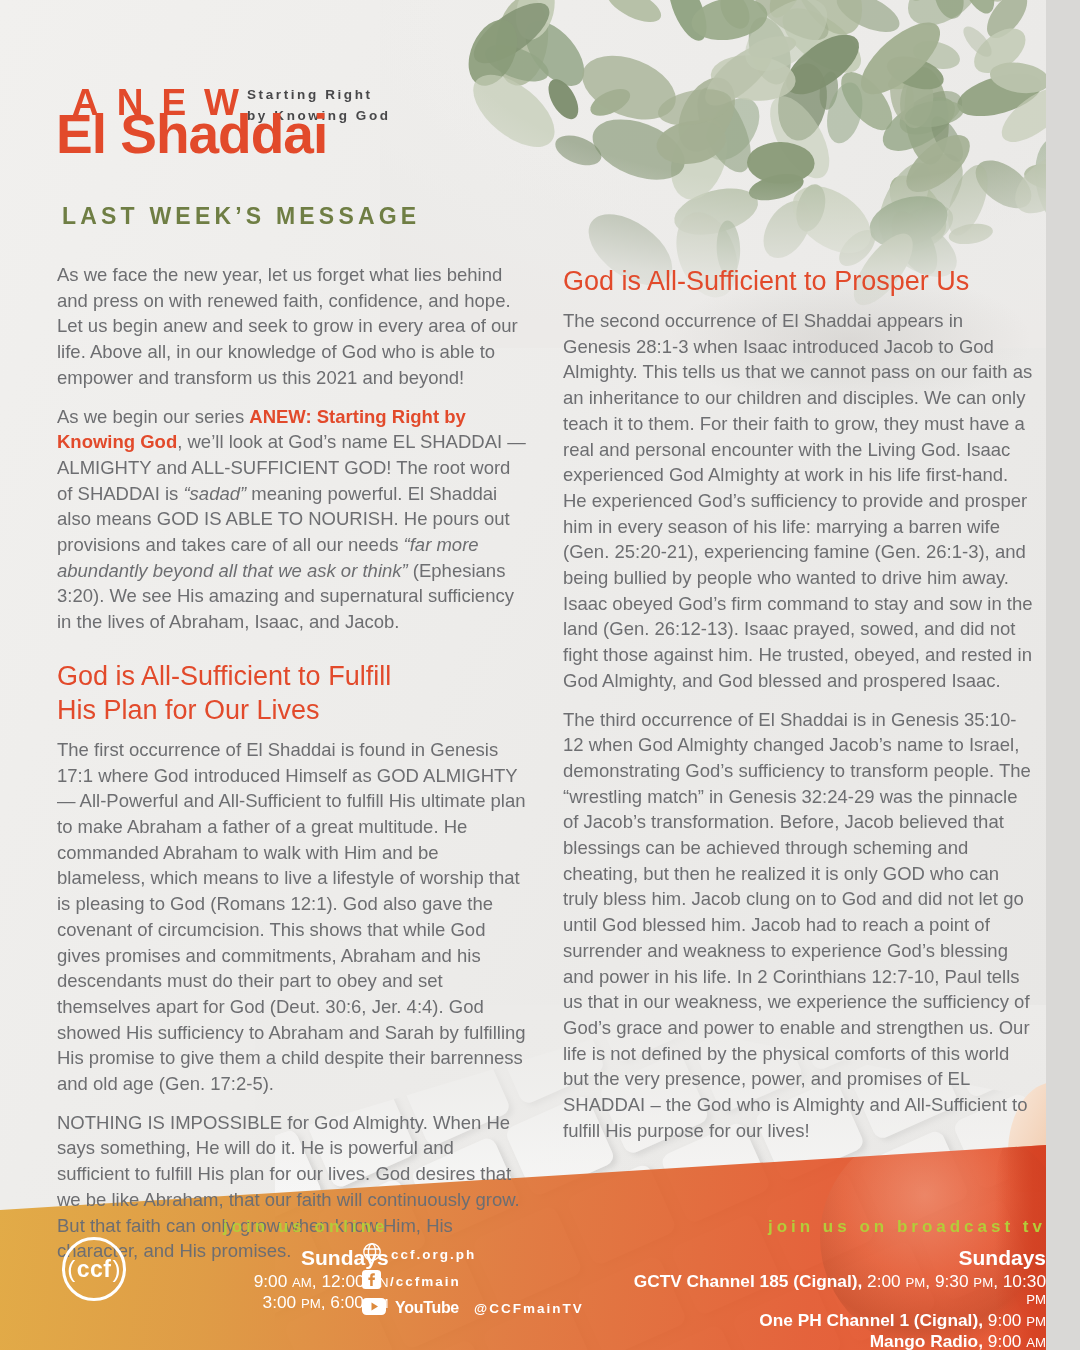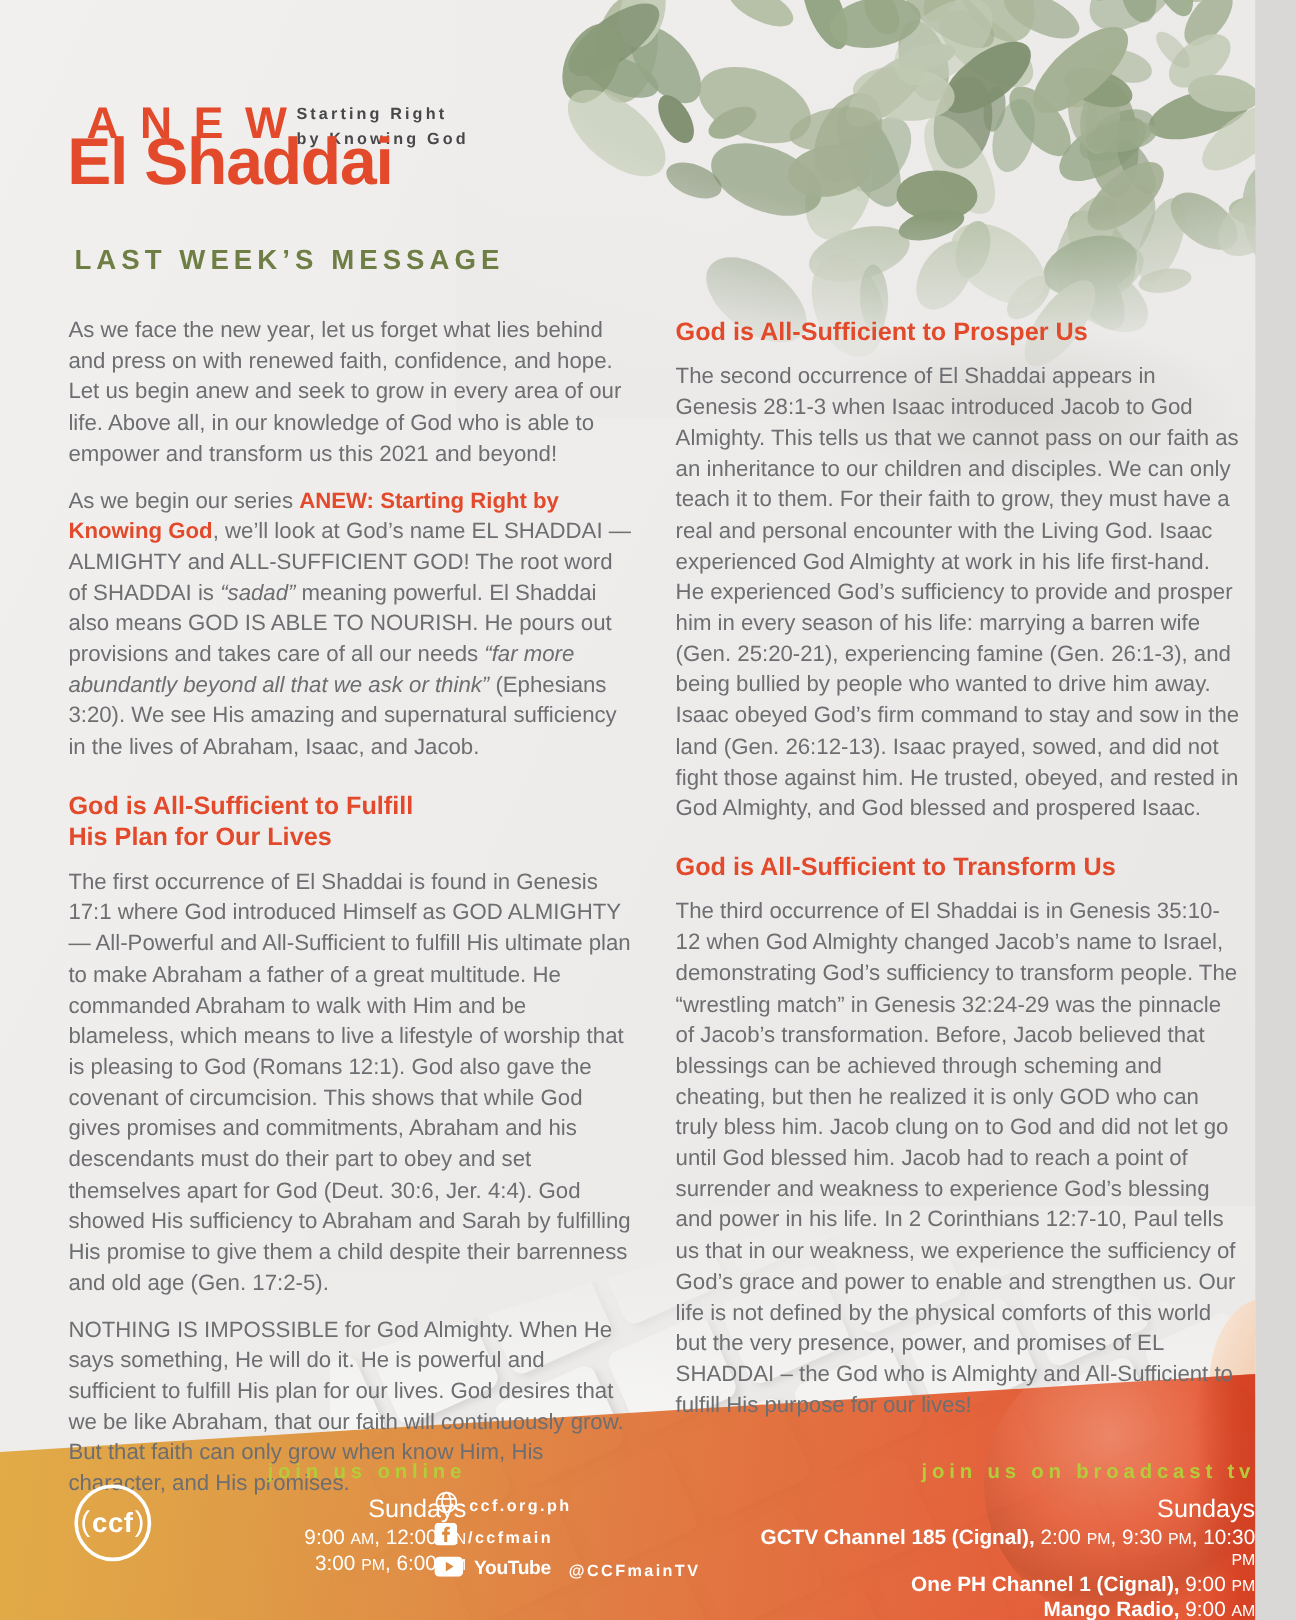--- a/index.html
+++ b/index.html
@@ -41,33 +41,33 @@
   .title{position:absolute;left:56px;top:104px;margin:0;z-index:6;
     font-size:55px;font-weight:bold;letter-spacing:-1px;color:var(--accent);line-height:1.1;text-align:center;}
   .subtitle{position:absolute;left:62px;top:203px;margin:0;z-index:6;
     font-size:23px;font-weight:bold;letter-spacing:4.2px;color:var(--olive);text-align:right;}
   
   .col{position:absolute;top:262px;width:470px;z-index:6;
     font-size:18.5px;line-height:1.39;color:var(--body-text);}
   .col-left{left:57px;}
   .col-right{left:563px;}
   .col p{margin:0 0 13px 0;}
-  .sec{margin:24px 0 10px 0;font-size:21px;line-height:1.26;font-weight:bold;color:var(--accent);}
+  .sec{margin:24px 0 10px 0;font-size:27px;line-height:1.26;font-weight:normal;color:var(--accent);}
   .sec.first{margin-top:2px;}
   .accent{font-weight:bold;color:var(--accent);}
   .i{font-style:italic;}
   .b{font-weight:bold;}
   
   .fz{position:absolute;z-index:7;color:#fff;text-align:right;}
   .ccf-logo{left:62px;top:1237px;width:58px;height:58px;border:3px solid #fff;border-radius:50%;
     display:flex;align-items:center;justify-content:center;font-weight:bold;font-size:23px;letter-spacing:.5px;}
   .ccf-logo::before{content:"(";font-weight:400;font-size:24px;margin-right:1px;}
   .ccf-logo::after{content:")";font-weight:400;font-size:24px;margin-left:1px;}
   .fhead{font-size:17px;font-weight:bold;letter-spacing:4px;color:var(--footer-green);margin-bottom:9px;}
-  .fday{font-size:21px;font-weight:normal;margin-bottom:3px;}
+  .fday{font-size:21px;font-weight:bold;margin-bottom:3px;}
   .fline{font-size:17.3px;line-height:1.0;margin-bottom:4px;}
   .sm{font-size:13.2px;}
   .f-online{left:223px;top:1217px;}
   .f-broadcast{left:632px;top:1217px;}
   .links{left:362px;top:1244px;}
   .linkrow{display:flex;align-items:center;gap:9px;height:20px;margin-bottom:7px;cursor:pointer;}
   .lk-label{font-size:13.5px;font-weight:bold;letter-spacing:2px;}
   .yt-word{font-size:16px;font-weight:bold;letter-spacing:-.3px;}
   .yt-handle{font-size:13.5px;font-weight:bold;letter-spacing:2px;margin-left:6px;}
 </style>
@@ -251,21 +251,20 @@
     <p><span>As we face the new year, let us forget what lies behind and press on with renewed faith, confidence, and hope. Let us begin anew and seek to grow in every area of our life. Above all, in our knowledge of God who is able to empower and transform us this 2021 and beyond!</span></p>
     <p><span>As we begin our series </span><span class="accent">ANEW: Starting Right by Knowing God</span><span>, we’ll look at God’s name EL SHADDAI — ALMIGHTY and ALL-SUFFICIENT GOD! The root word of SHADDAI is </span><span class="i">“sadad”</span><span> meaning powerful. El Shaddai also means GOD IS ABLE TO NOURISH. He pours out provisions and takes care of all our needs </span><span class="i">“far more abundantly beyond all that we ask or think”</span><span> (Ephesians 3:20). We see His amazing and supernatural sufficiency in the lives of Abraham, Isaac, and Jacob.</span></p>
     <h4 class="sec"><span>God is All-Sufficient to Fulfill</span><br><span>His Plan for Our Lives</span></h4>
     <p><span>The first occurrence of El Shaddai is found in Genesis 17:1 where God introduced Himself as GOD ALMIGHTY — All-Powerful and All-Sufficient to fulfill His ultimate plan to make Abraham a father of a great multitude. He commanded Abraham to walk with Him and be blameless, which means to live a lifestyle of worship that is pleasing to God (Romans 12:1). God also gave the covenant of circumcision. This shows that while God gives promises and commitments, Abraham and his descendants must do their part to obey and set themselves apart for God (Deut. 30:6, Jer. 4:4). God showed His sufficiency to Abraham and Sarah by fulfilling His promise to give them a child despite their barrenness and old age (Gen. 17:2-5).</span></p>
     <p><span>NOTHING IS IMPOSSIBLE for God Almighty. When He says something, He will do it. He is powerful and sufficient to fulfill His plan for our lives. God desires that we be like Abraham, that our faith will continuously grow. But that faith can only grow when know Him, His character, and His promises.</span></p>
   </div>
 
   <div class="col col-right">
     <h4 class="sec first">God is All-Sufficient to Prosper Us</h4>
     <p><span>The second occurrence of El Shaddai appears in Genesis 28:1-3 when Isaac introduced Jacob to God Almighty. This tells us that we cannot pass on our faith as an inheritance to our children and disciples. We can only teach it to them. For their faith to grow, they must have a real and personal encounter with the Living God. Isaac experienced God Almighty at work in his life first-hand. He experienced God’s sufficiency to provide and prosper him in every season of his life: marrying a barren wife (Gen. 25:20-21), experiencing famine (Gen. 26:1-3), and being bullied by people who wanted to drive him away. Isaac obeyed God’s firm command to stay and sow in the land (Gen. 26:12-13). Isaac prayed, sowed, and did not fight those against him. He trusted, obeyed, and rested in God Almighty, and God blessed and prospered Isaac.</span></p>
-    <h4 class="sec">God is All-Sufficient to Transform Us</h4>
     <p><span>The third occurrence of El Shaddai is in Genesis 35:10-12 when God Almighty changed Jacob’s name to Israel, demonstrating God’s sufficiency to transform people. The “wrestling match” in Genesis 32:24-29 was the pinnacle of Jacob’s transformation. Before, Jacob believed that blessings can be achieved through scheming and cheating, but then he realized it is only GOD who can truly bless him. Jacob clung on to God and did not let go until God blessed him. Jacob had to reach a point of surrender and weakness to experience God’s blessing and power in his life. In 2 Corinthians 12:7-10, Paul tells us that in our weakness, we experience the sufficiency of God’s grace and power to enable and strengthen us. Our life is not defined by the physical comforts of this world but the very presence, power, and promises of EL SHADDAI – the God who is Almighty and All-Sufficient to fulfill His purpose for our lives!</span></p>
   </div>
 
   <div class="fz ccf-logo">
       <span>ccf</span>
     </div>
 
   <div class="fz f-online">
     <div class="fhead">join us online</div>
     <div class="fday">Sundays</div>

